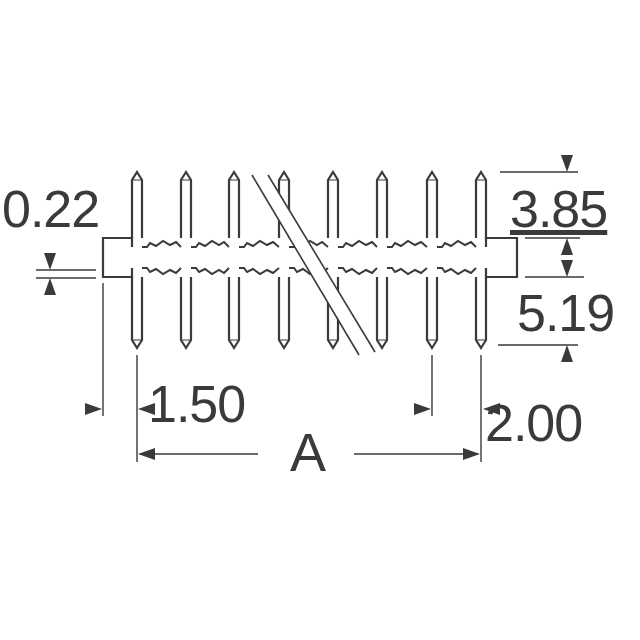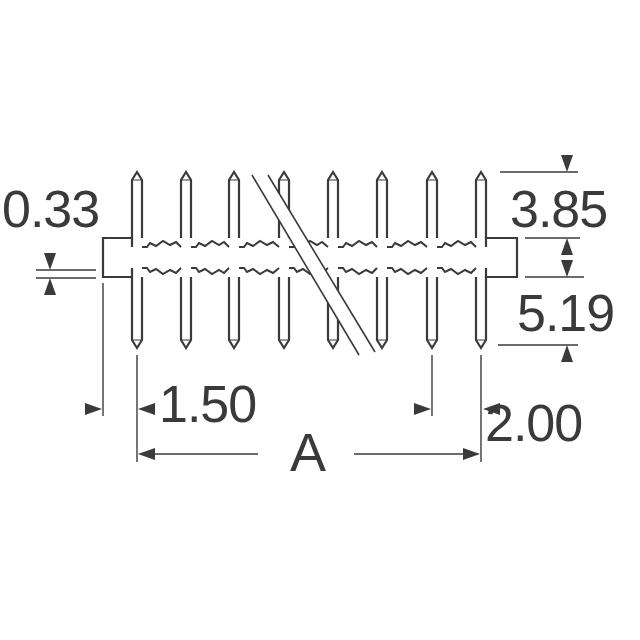--- a/index.html
+++ b/index.html
@@ -95,18 +95,18 @@
   </g>
 
   <g stroke="#3a3a3a" fill="#3a3a3a">
     <line x1="140" y1="454" x2="258" y2="454" stroke-width="1.4"></line>
     <line x1="354" y1="454" x2="478" y2="454" stroke-width="1.4"></line>
     <polygon points="155,448 155,460 138,454" stroke="none"></polygon>
     <polygon points="463,448 463,460 480,454" stroke="none"></polygon>
   </g>
 </svg>
 
-<div class="dim-label" style="left:2px; top:183px; font-size:52px;">0.33</div>
-<div class="dim-label" style="left:510px; top:183px; font-size:52px;">3.85</div>
+<div class="dim-label" style="left:2px; top:183px; font-size:52px;">0.22</div>
+<div class="dim-label" style="left:510px; top:183px; font-size:52px;text-decoration:underline;">3.85</div>
 <div class="dim-label" style="left:517px; top:287px; font-size:52px;">5.19</div>
-<div class="dim-label" style="left:159px; top:378px; font-size:52px;">1.50</div>
+<div class="dim-label" style="left:148px; top:378px; font-size:52px;">1.50</div>
 <div class="dim-label" style="left:485px; top:397px; font-size:52px;">2.00</div>
 <div class="dim-label" style="left:290px; top:425px; font-size:54px;">A</div>
 
 </body></html>

